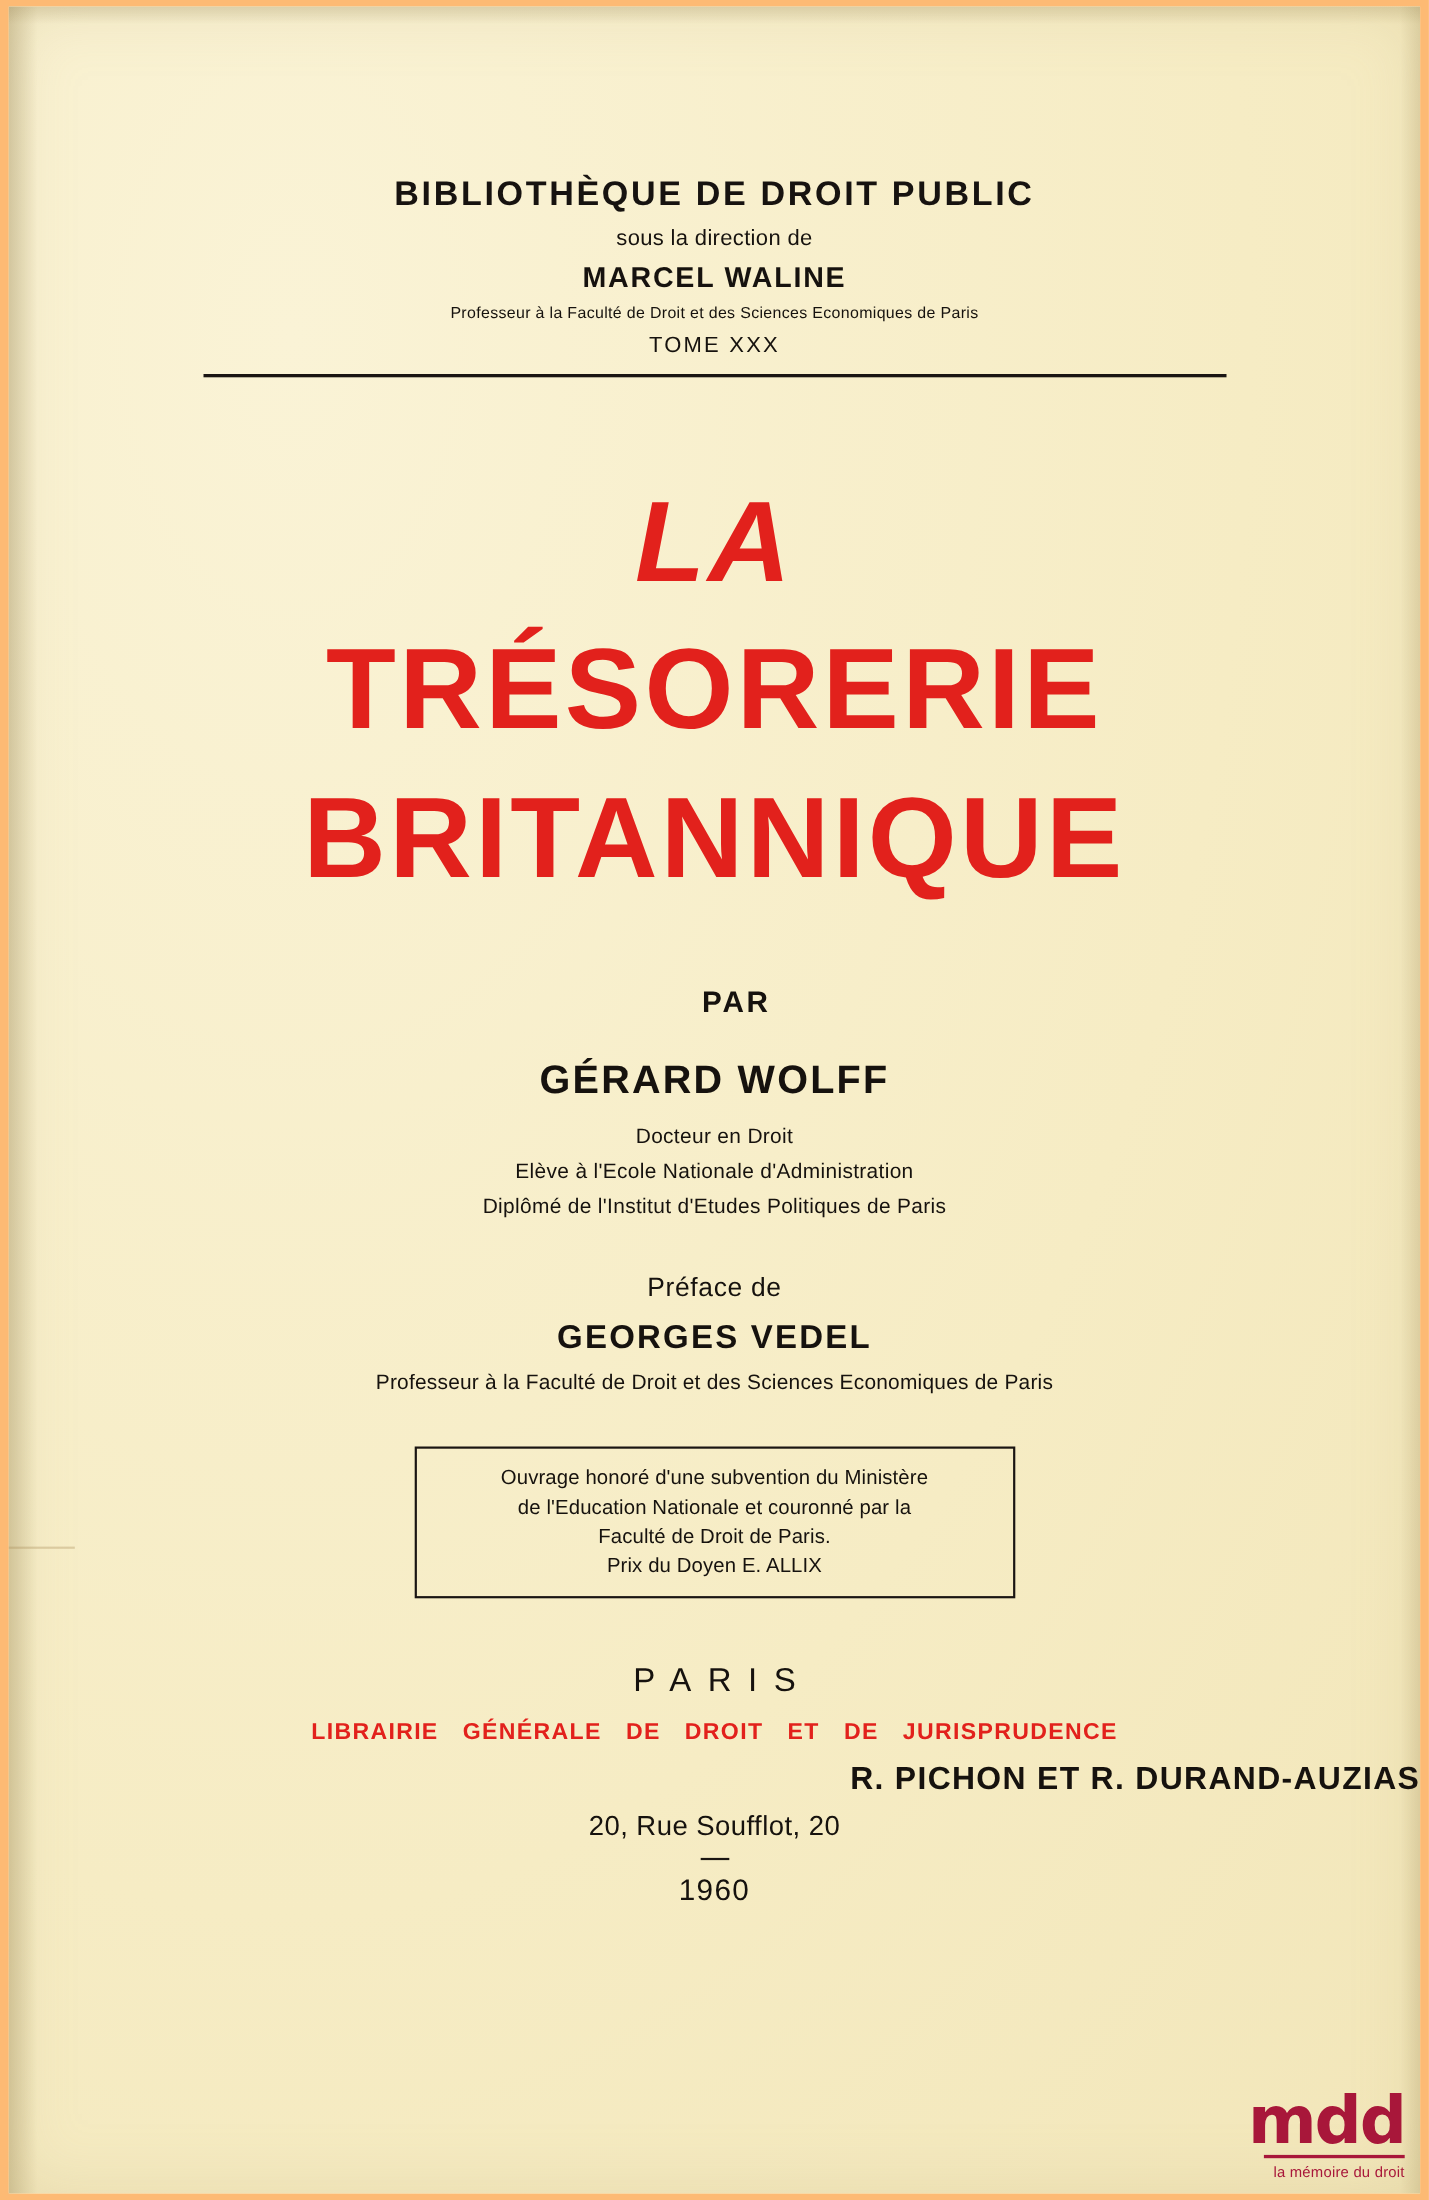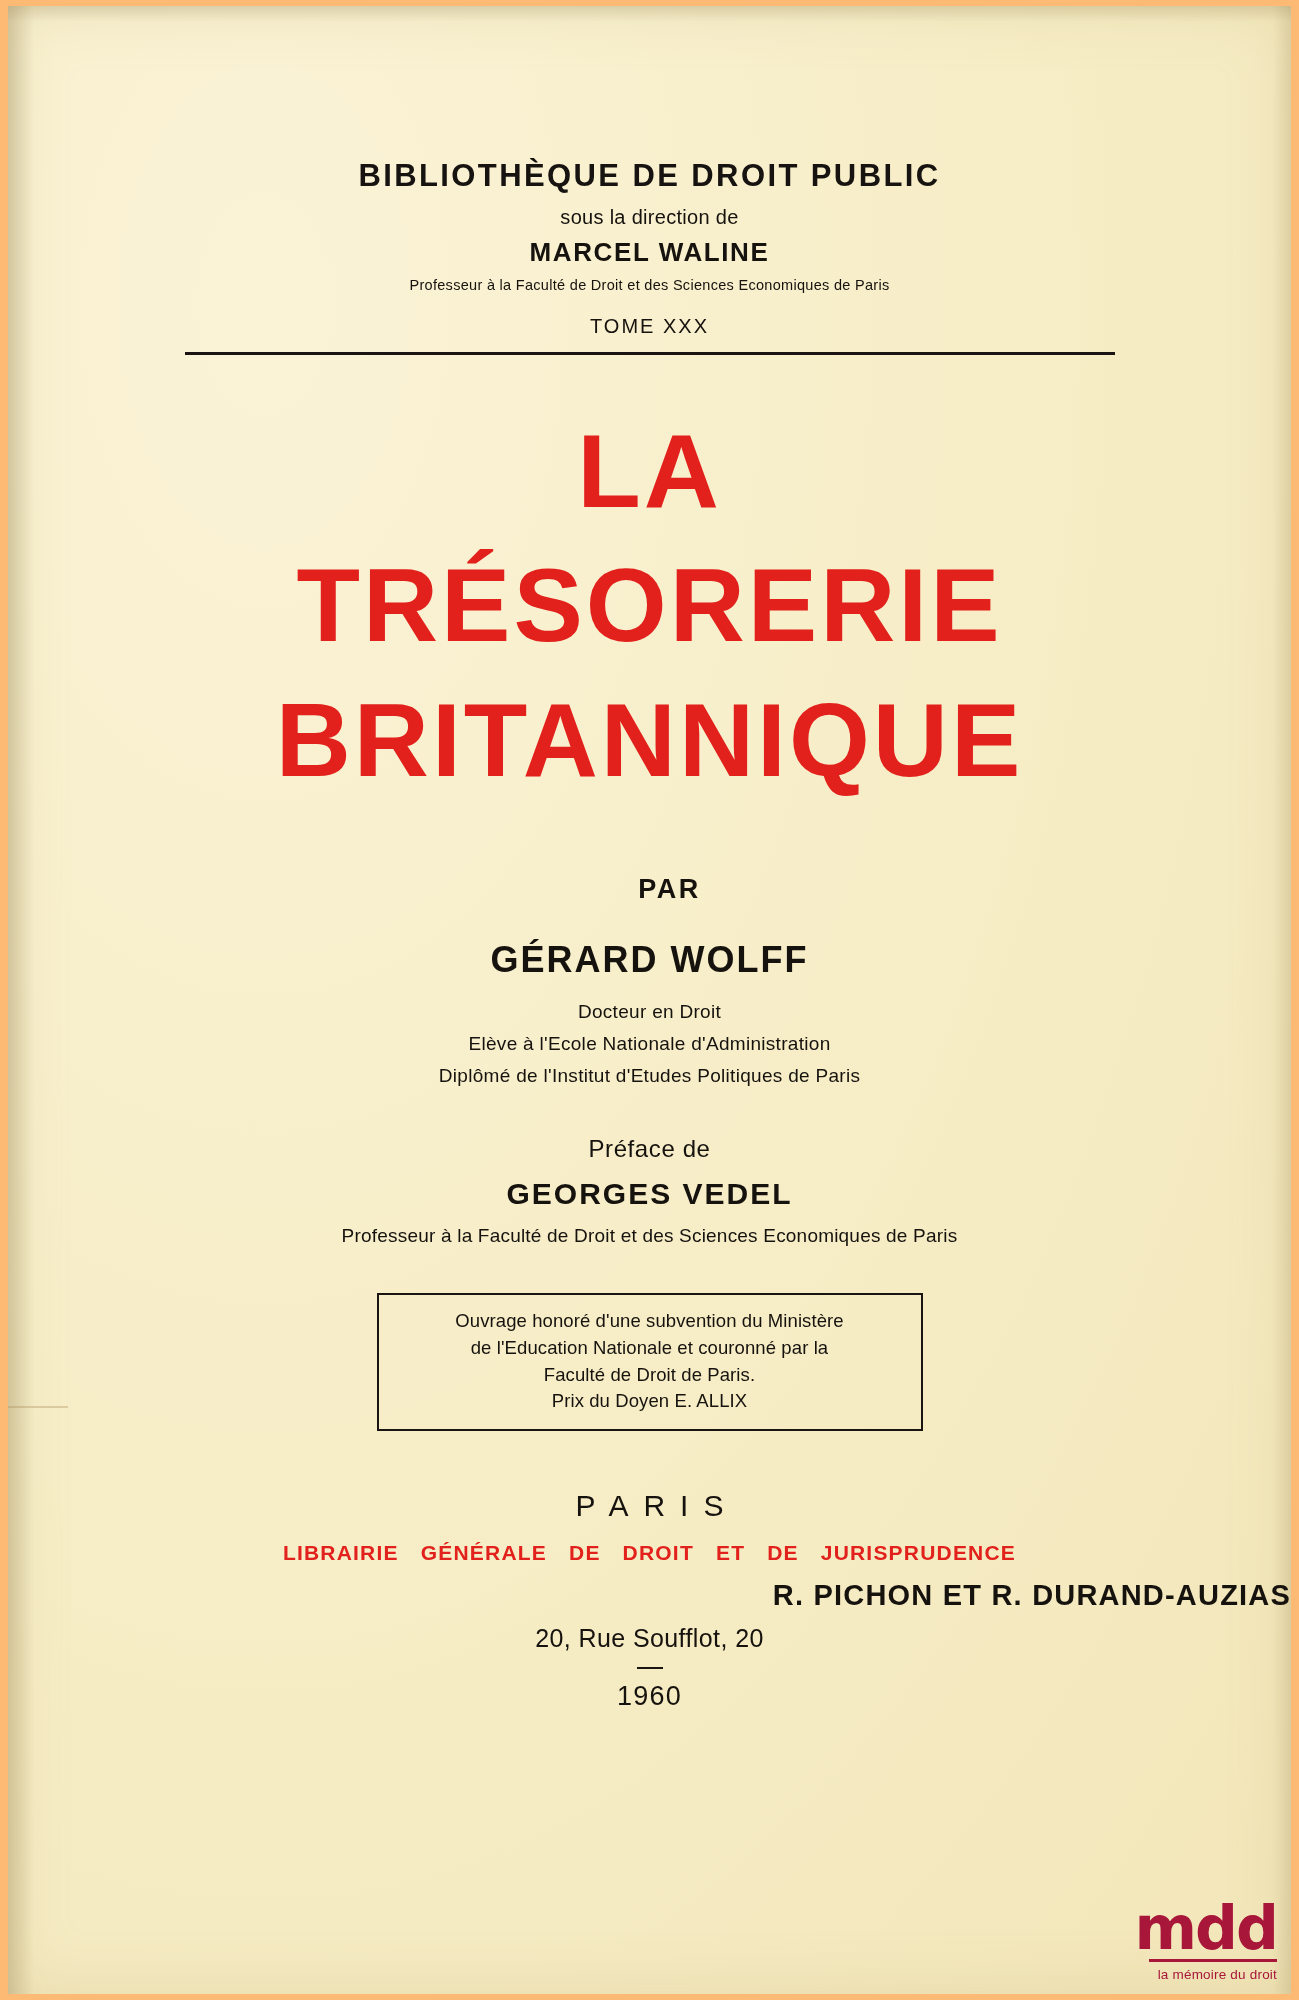--- a/index.html
+++ b/index.html
@@ -98,39 +98,40 @@
     margin-top: 8px;
   }
   .series-aff {
     font-size: 14.5px;
     letter-spacing: 0.3px;
     margin-top: 9px;
   }
   .series-tome {
     font-size: 20px;
     letter-spacing: 2.0px;
-    margin-top: 22px;
+    margin-top: 10px;
   }
   .rule {
     width: 930px;
     height: 3px;
     background: #1a1512;
     margin: 14px auto 0 auto;
   }
 
   
   .maintitle {
     color: #e2211c;
     font-weight: bold;
     letter-spacing: 3px;
     line-height: 1.08;
   }
   .title-line1 {
     font-size: 104px;
-    margin-top: 60px;
+    margin-top: 94px;
+    font-style: italic;
   }
   .title-line2 {
     font-size: 104px;
     margin-top: 22px;
   }
   .title-line3 {
     font-size: 104px;
     margin-top: 22px;
   }
 

